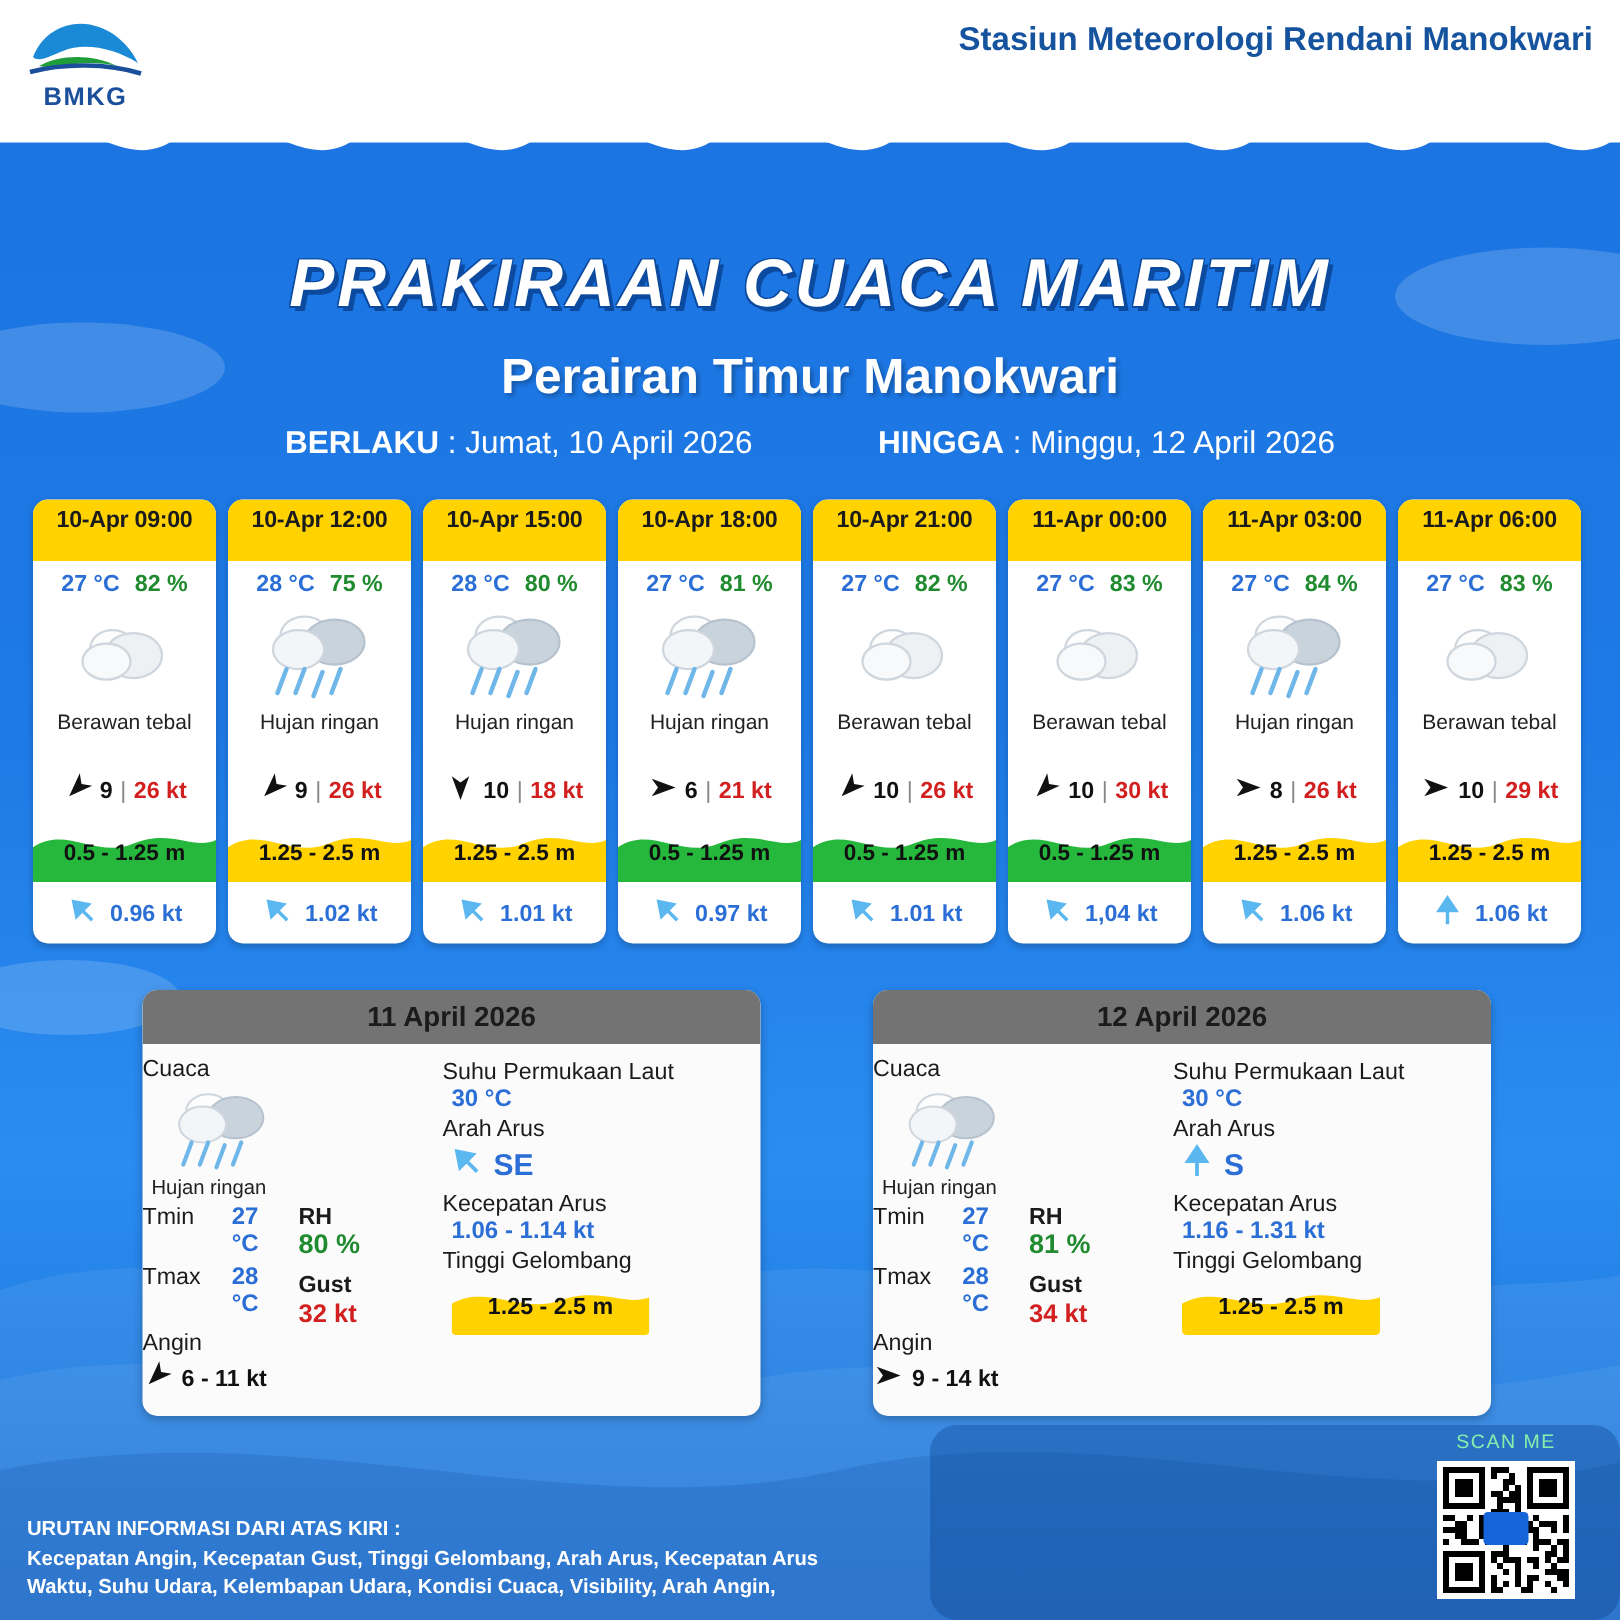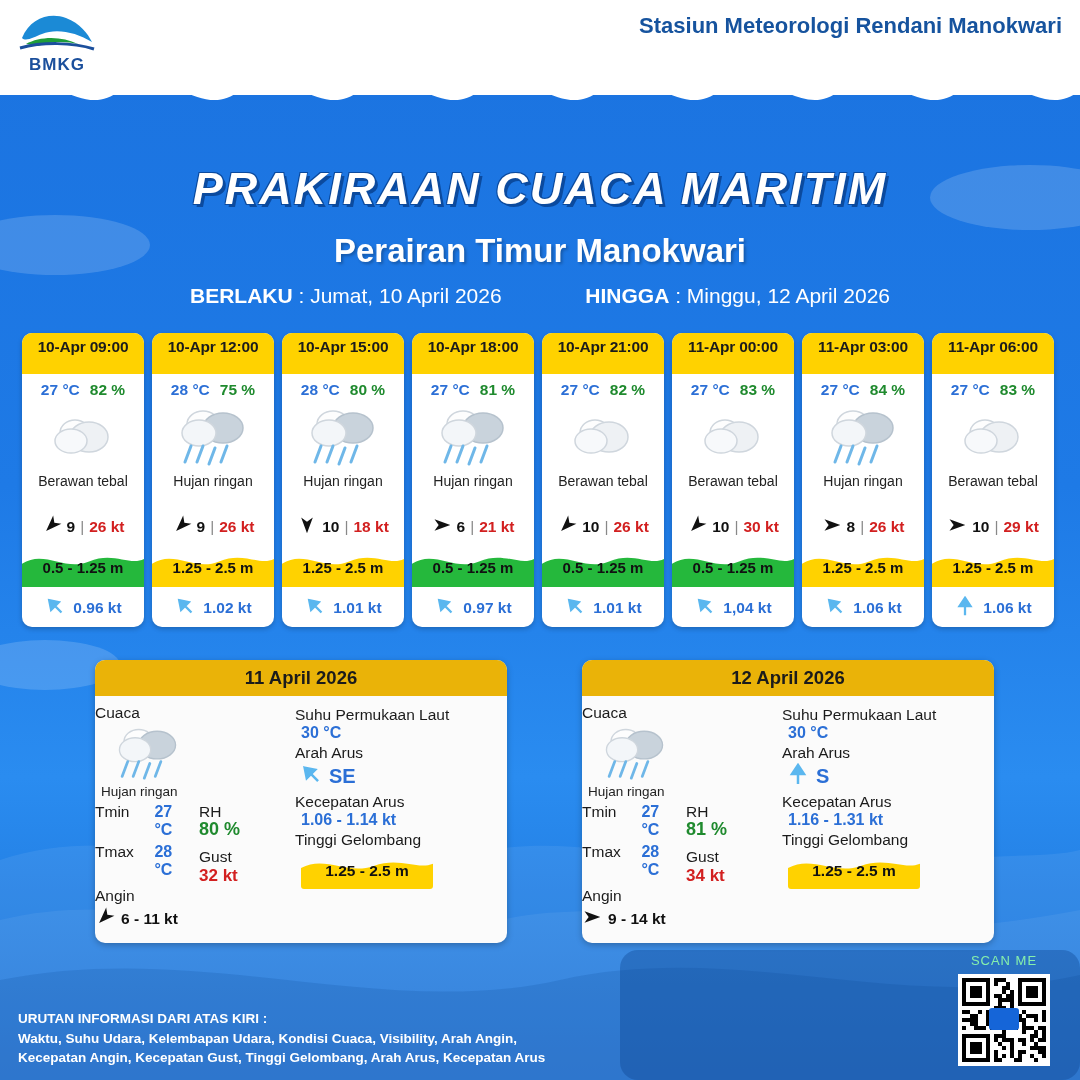--- a/index.html
+++ b/index.html
@@ -114,35 +114,35 @@
   
   .daily-wrap {
     position: absolute; top: 660px; left: 95px; width: 900px;
     display: flex; gap: 75px; z-index: 5;
   }
   .daily {
     width: 412px; background: #fbfbfb; border-radius: 10px;
     box-shadow: 0 2px 6px rgba(0,0,0,.25); overflow: hidden;
   }
   .daily-head {
-    background: #eab308; text-align: center; font-weight: bold; font-size: 18.5px;
+    background: #737373; text-align: center; font-weight: bold; font-size: 18.5px;
     color: #1b1b1b; padding: 7px 0;
   }
   .daily-body { display: flex; padding: 8px 0 12px; }
   .dl { width: 196px; }
   .dr { width: 200px; padding-left: 4px; }
   .lbl-sm { font-size: 15.5px; color: #1b1b1b; }
   .daily-icon { height: 62px; display: flex; align-items: center; justify-content: flex-start; padding-left: 18px; }
   .cond-sm { font-size: 13.5px; color: #222; padding-left: 6px; }
   .kv { display: flex; margin-top: 4px; }
   .kv .k { width: 62px; font-size: 15.5px; color: #1b1b1b; }
   .kv .v { font-size: 16px; font-weight: bold; color: #2b6fd6; }
   .kv .v.green { color: #1f8a2e; font-size: 18px; }
   .kv .v.red { color: #d22020; font-size: 17px; }
-  .kv .k2 { width: 62px; font-size: 15.5px; color: #1b1b1b; }
+  .kv .k2 { width: 62px; font-size: 15.5px; color: #1b1b1b; font-weight: bold; }
   .row2 { display: flex; }
   .row2 > div { width: 98px; }
   .wind-row { display: flex; align-items: center; gap: 6px; font-size: 15.5px; font-weight: bold; color: #111; margin-top: 2px; }
   .dr .hd { font-size: 15.5px; color: #1b1b1b; margin-top: 2px; }
   .dr .big { font-size: 16px; color: #2b6fd6; font-weight: bold; padding-left: 6px; }
   .dr .arus { display: flex; align-items: center; gap: 6px; font-size: 20px; font-weight: bold; color: #2b6fd6; padding-left: 4px; }
   .tg-box {
     margin-top: 4px; width: 132px; height: 36px; position: relative; overflow: hidden;
     border-radius: 3px; margin-left: 6px;
   }
@@ -689,22 +689,22 @@
   </svg>
           <div class="lbl">1.25 - 2.5 m</div>
         </div>
       </div>
     </div>
     </div>
   </div>
 
 <div class="footer-note">
   <div>URUTAN INFORMASI DARI ATAS KIRI :</div>
+  <div>Kecepatan Angin, Kecepatan Gust, Tinggi Gelombang, Arah Arus, Kecepatan Arus</div>
   <div>Waktu, Suhu Udara, Kelembapan Udara, Kondisi Cuaca, Visibility, Arah Angin,</div>
-  <div>Kecepatan Angin, Kecepatan Gust, Tinggi Gelombang, Arah Arus, Kecepatan Arus</div>
 </div>
 
 <div class="qr-area">
   <div class="scan-me">SCAN ME</div>
   <div class="qr">
       <div class="qr-inner" id="qr">
         <div class="qr-cell" style="left: 0px; top: 0px; width: 4px; height: 4px;"></div>
         <div class="qr-cell" style="left: 4px; top: 0px; width: 4px; height: 4px;"></div>
         <div class="qr-cell" style="left: 8px; top: 0px; width: 4px; height: 4px;"></div>
         <div class="qr-cell" style="left: 12px; top: 0px; width: 4px; height: 4px;"></div>

